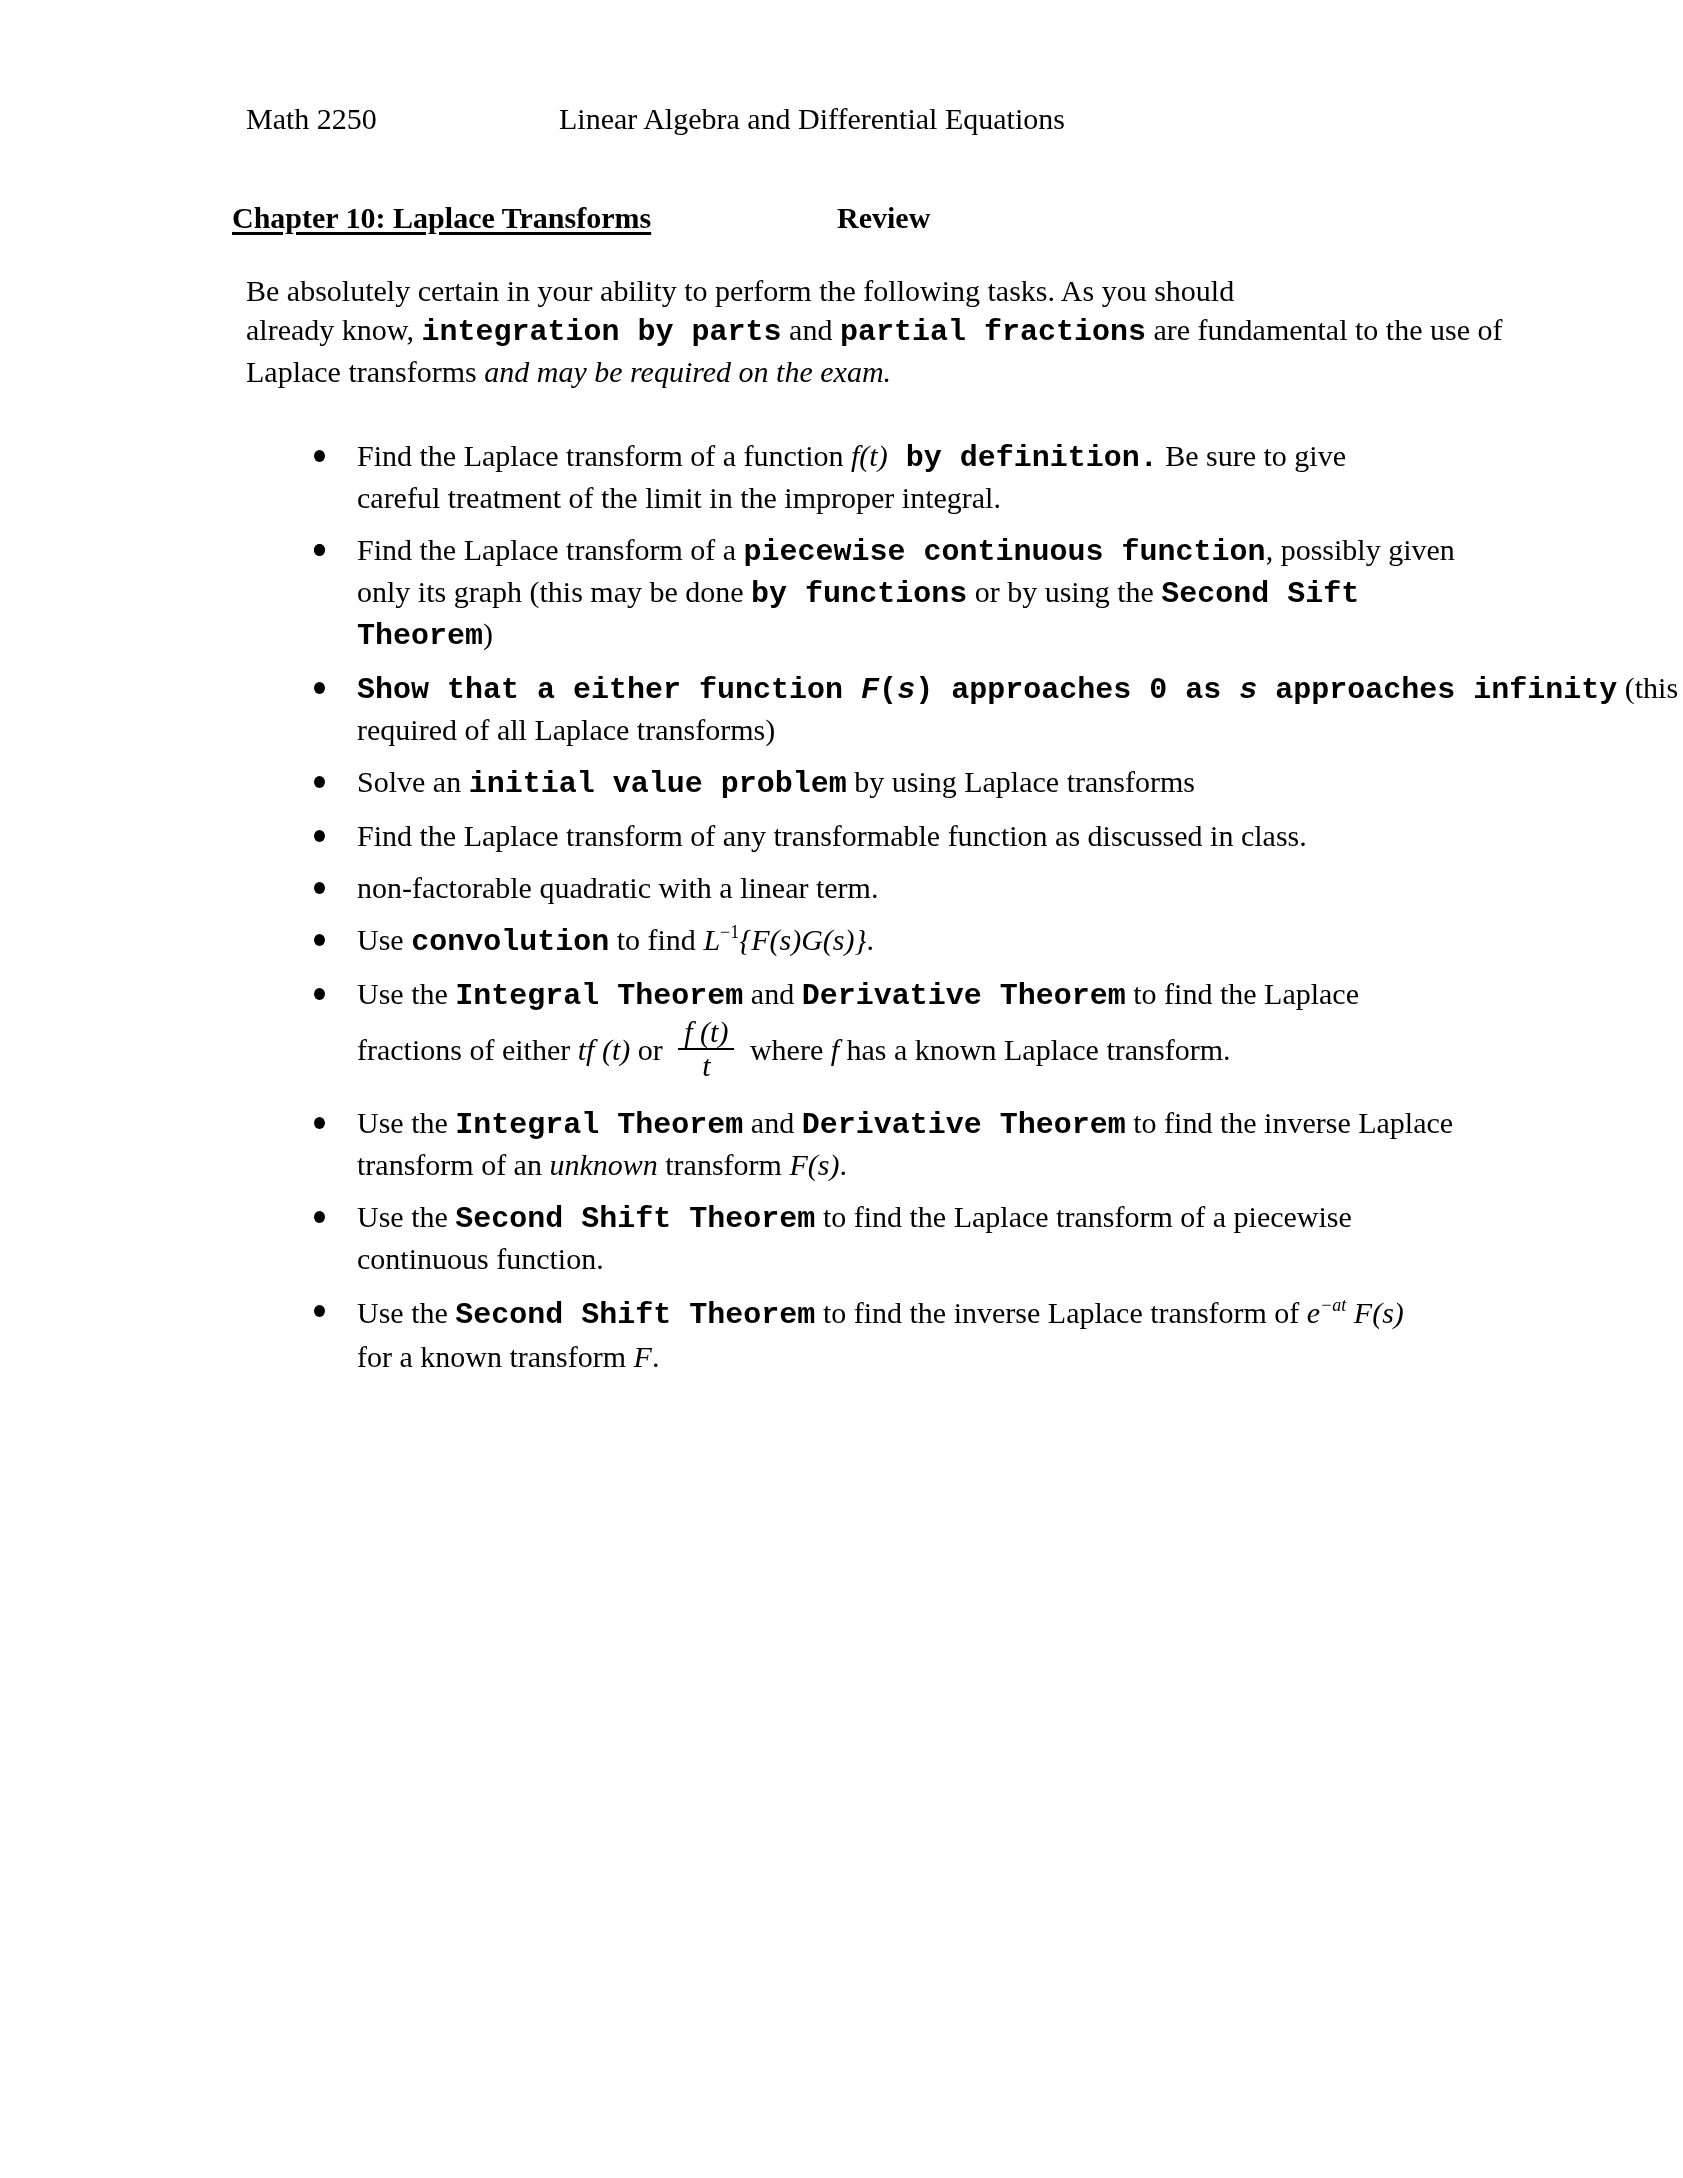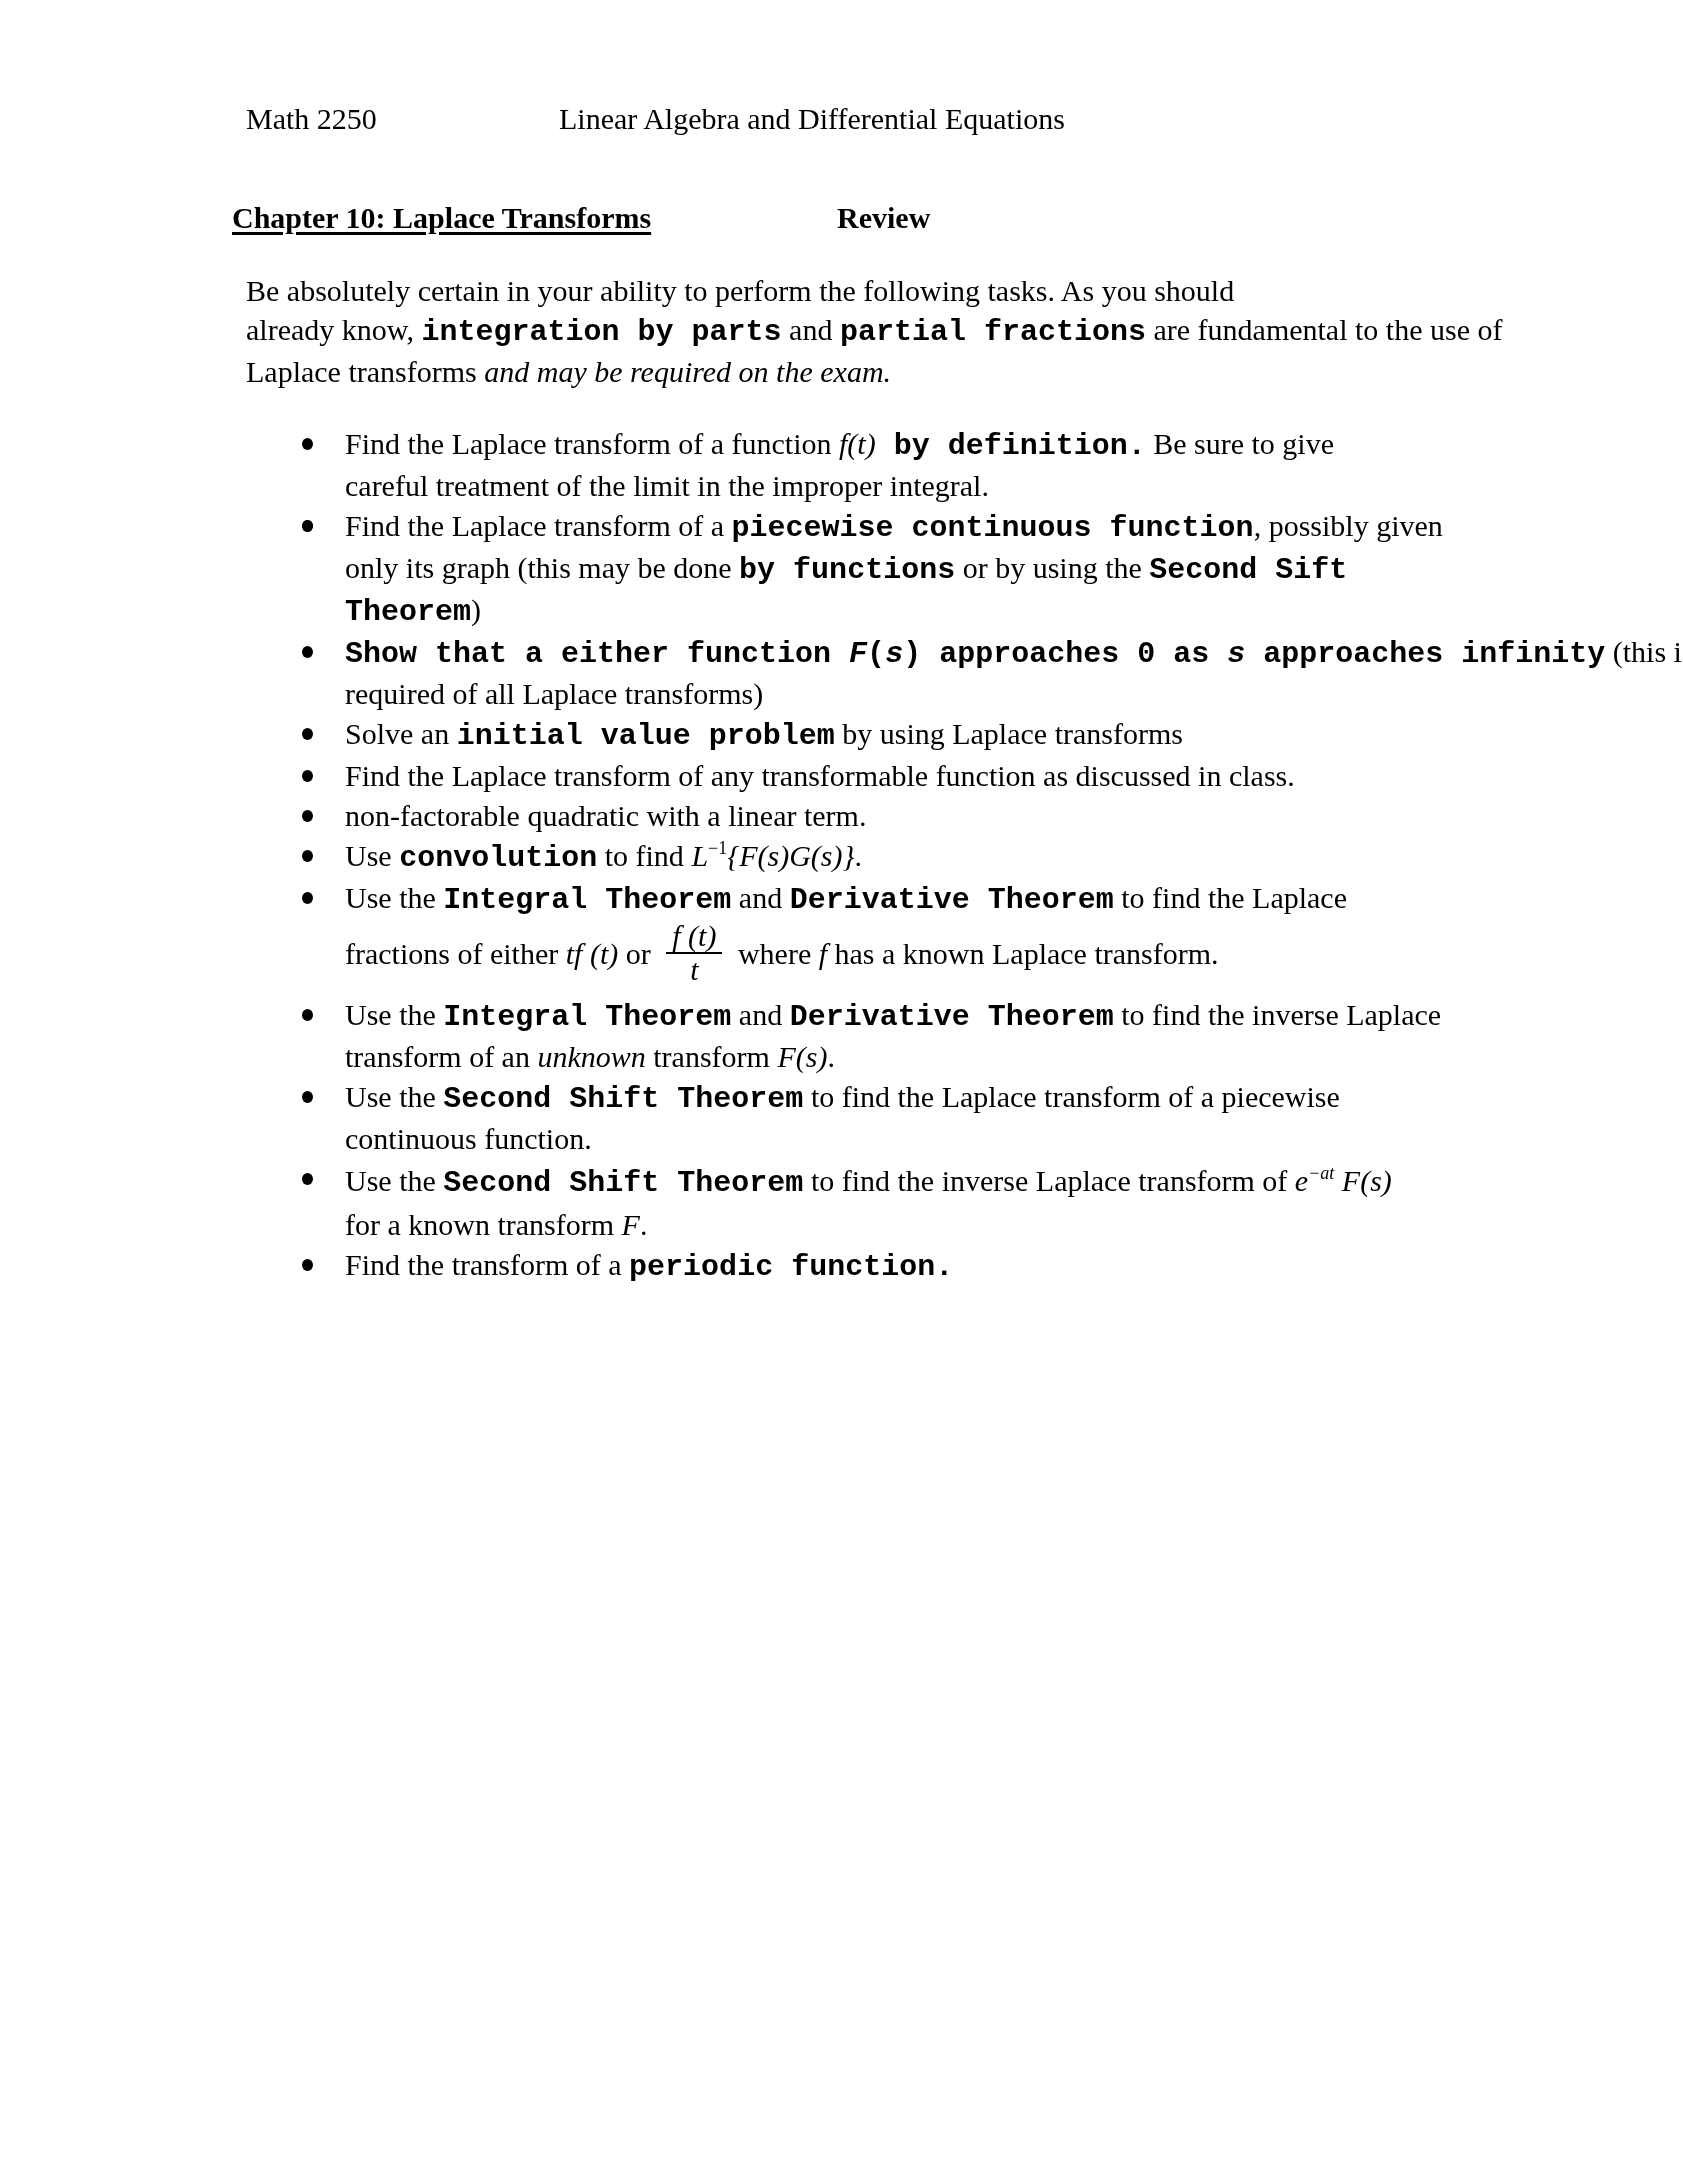--- a/index.html
+++ b/index.html
@@ -11,21 +11,21 @@
     .abs { position: absolute; white-space: nowrap; }
     #course-number { left: 246px; top: 99px; }
     #course-title { left: 559px; top: 99px; }
     #chapter-title { left: 232px; top: 198px; font-weight: bold; text-decoration: underline; text-decoration-thickness: 3px; text-underline-offset: 4px; }
     #review-label { left: 837px; top: 198px; font-weight: bold; }
     #intro { position: absolute; left: 246px; top: 271px; width: 1208px; line-height: 39px; }
     #intro .line { display: block; white-space: nowrap; }
     b { font-weight: bold; font-family: Liberation Mono, monospace; }
     i { font-style: italic; }
     #task-list { position: absolute; left: 0; top: 424px; width: 1683px; margin: 0; padding: 0; list-style: none; }
-    .task { position: relative; padding-left: 345px; margin: 0; }
+    .task { position: relative; padding-left: 345px; margin: 12px; }
     .bullet { position: absolute; left: 297px; top: 0; width: 20px; height: 40px; display: flex; align-items: center; justify-content: center; }
     .bullet::before { content: ""; display: block; width: 11px; height: 12px; background: #000; border-radius: 50%; }
     .task .line { display: block; white-space: nowrap; line-height: 40px; }
     .math { font-style: italic; font-family: "Liberation Serif", serif; }
     .sup { font-size: 18px; vertical-align: 12px; line-height: 0; font-style: normal; }
     .sup.it { font-style: italic; }
     .frac { display: inline-flex; flex-direction: column; align-items: center; vertical-align: middle; margin: 0 8px; line-height: 32px; position: relative; top: -4px; }
     .frac .num { border-bottom: 2px solid #000; padding: 0 6px; font-style: italic; }
     .frac .den { font-style: italic; }
     .task.tall .line.frac-line { line-height: 67px; height: 67px; }
@@ -112,19 +112,15 @@
     <span class="line"><span>Use the </span><b>Second Shift Theorem</b><span> to find the Laplace transform of a piecewise</span></span>
     <span class="line">continuous function.</span>
   </li>
 
   <li class="task">
     <span class="bullet"></span>
     <span class="line" style="line-height:44px;"><span>Use the </span><b>Second Shift Theorem</b><span> to find the inverse Laplace transform of </span><span class="math"><span>e</span><span class="sup it">−at</span> <span>F(s)</span></span></span>
     <span class="line"><span>for a known transform </span><span class="math">F</span><span>.</span></span>
   </li>
 
-  <li class="task">
-    <span class="bullet"></span>
-    <span class="line"><span>Find the transform of a </span><b>periodic function.</b></span>
-  </li>
 
 </ul>
 
 
 </body></html>

